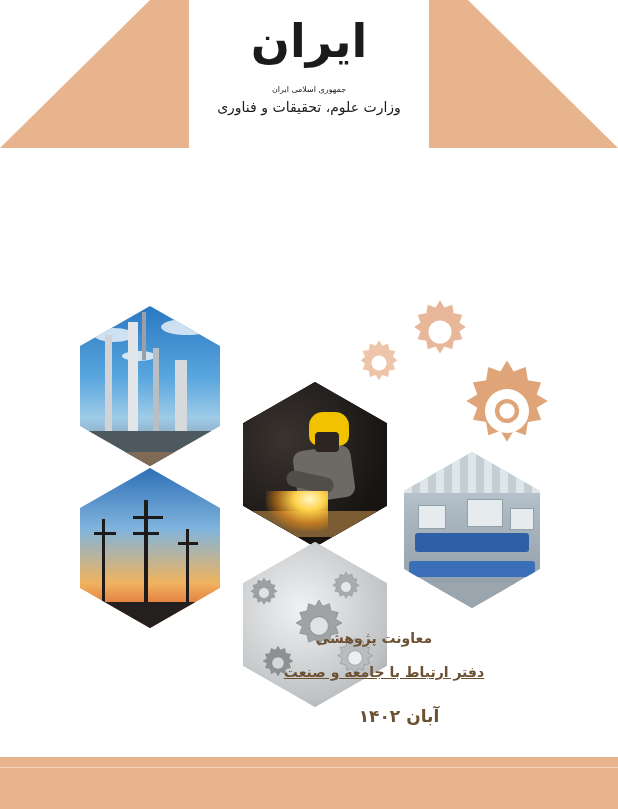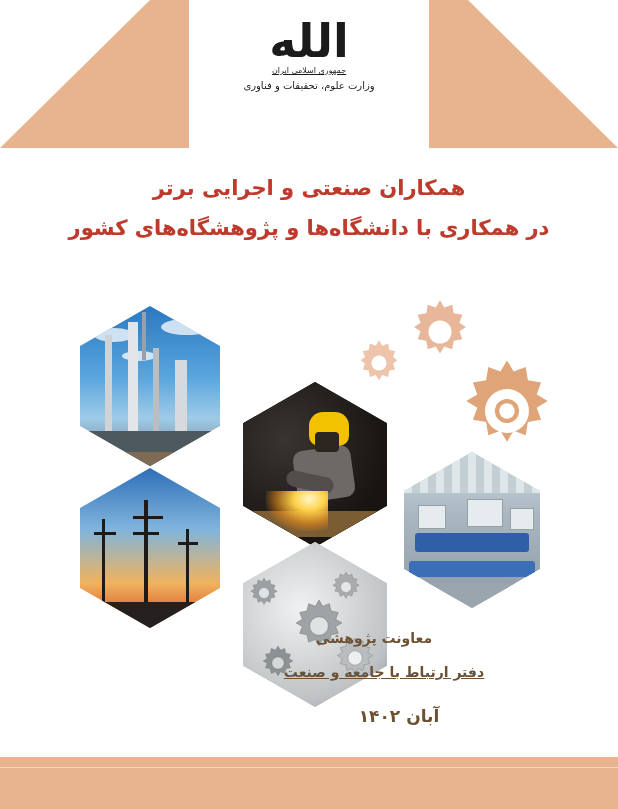--- a/index.html
+++ b/index.html
@@ -53,24 +53,24 @@
   .emblem{
     position:absolute;top:16px;left:50%;transform:translateX(-50%);
     width:200px;text-align:center;
   }
   .emblem-mark{
     font-size:46px;line-height:50px;color:#1b1b1b;
     font-weight:bold;letter-spacing:-2px;
     font-family:"DejaVu Sans","Liberation Sans",sans-serif;
   }
   .emblem-line1{
-    margin-top:0;font-size:8px;color:#1b1b1b;direction:rtl;text-decoration:underline;
+    margin-top:19px;font-size:8px;color:#1b1b1b;direction:rtl;
   }
   .emblem-line2{
-    margin-top:5px;font-size:10px;color:#1b1b1b;direction:rtl;
+    margin-top:5px;font-size:14px;color:#1b1b1b;direction:rtl;
   }
 
   
   .title-wrap{
     position:absolute;top:168px;left:0;width:618px;
     text-align:center;direction:rtl;
   }
   .title-line{
     color:#c0392b;
     font-weight:bold;
@@ -170,29 +170,25 @@
 
 <div class="page">
 
   <div class="top-band">
     <div class="tri-left"></div>
     <div class="tri-right"></div>
     <div class="center-block"></div>
   </div>
 
   <div class="emblem">
-    <div class="emblem-mark">الله</div>
+    <div class="emblem-mark">ایران</div>
     <div class="emblem-line1">جمهوری اسلامی ایران</div>
     <div class="emblem-line2">وزارت علوم، تحقیقات و فناوری</div>
   </div>
 
-  <div class="title-wrap">
-    <div class="title-line">همکاران صنعتی و اجرایی برتر</div>
-    <div class="title-line">در همکاری با دانشگاه‌ها و پژوهشگاه‌های کشور</div>
-  </div>
 
   <div class="gear" style="left:452px;top:356px;">
     <svg width="110" height="110" viewBox="0 0 100 100" aria-hidden="true">
       <g fill="#dfa578">
         <path d="M50 4l6 10 11-4 2 12 12 2-4 11 10 6-10 6 4 11-12 2-2 12-11-4-6 10-6-10-11 4-2-12-12-2 4-11-10-6 10-6-4-11 12-2 2-12 11 4z"></path>
       </g>
       <circle cx="50" cy="50" r="20" fill="#ffffff"></circle>
       <circle cx="50" cy="50" r="11" fill="#dfa578"></circle>
       <circle cx="50" cy="50" r="7" fill="#ffffff"></circle>
     </svg>

